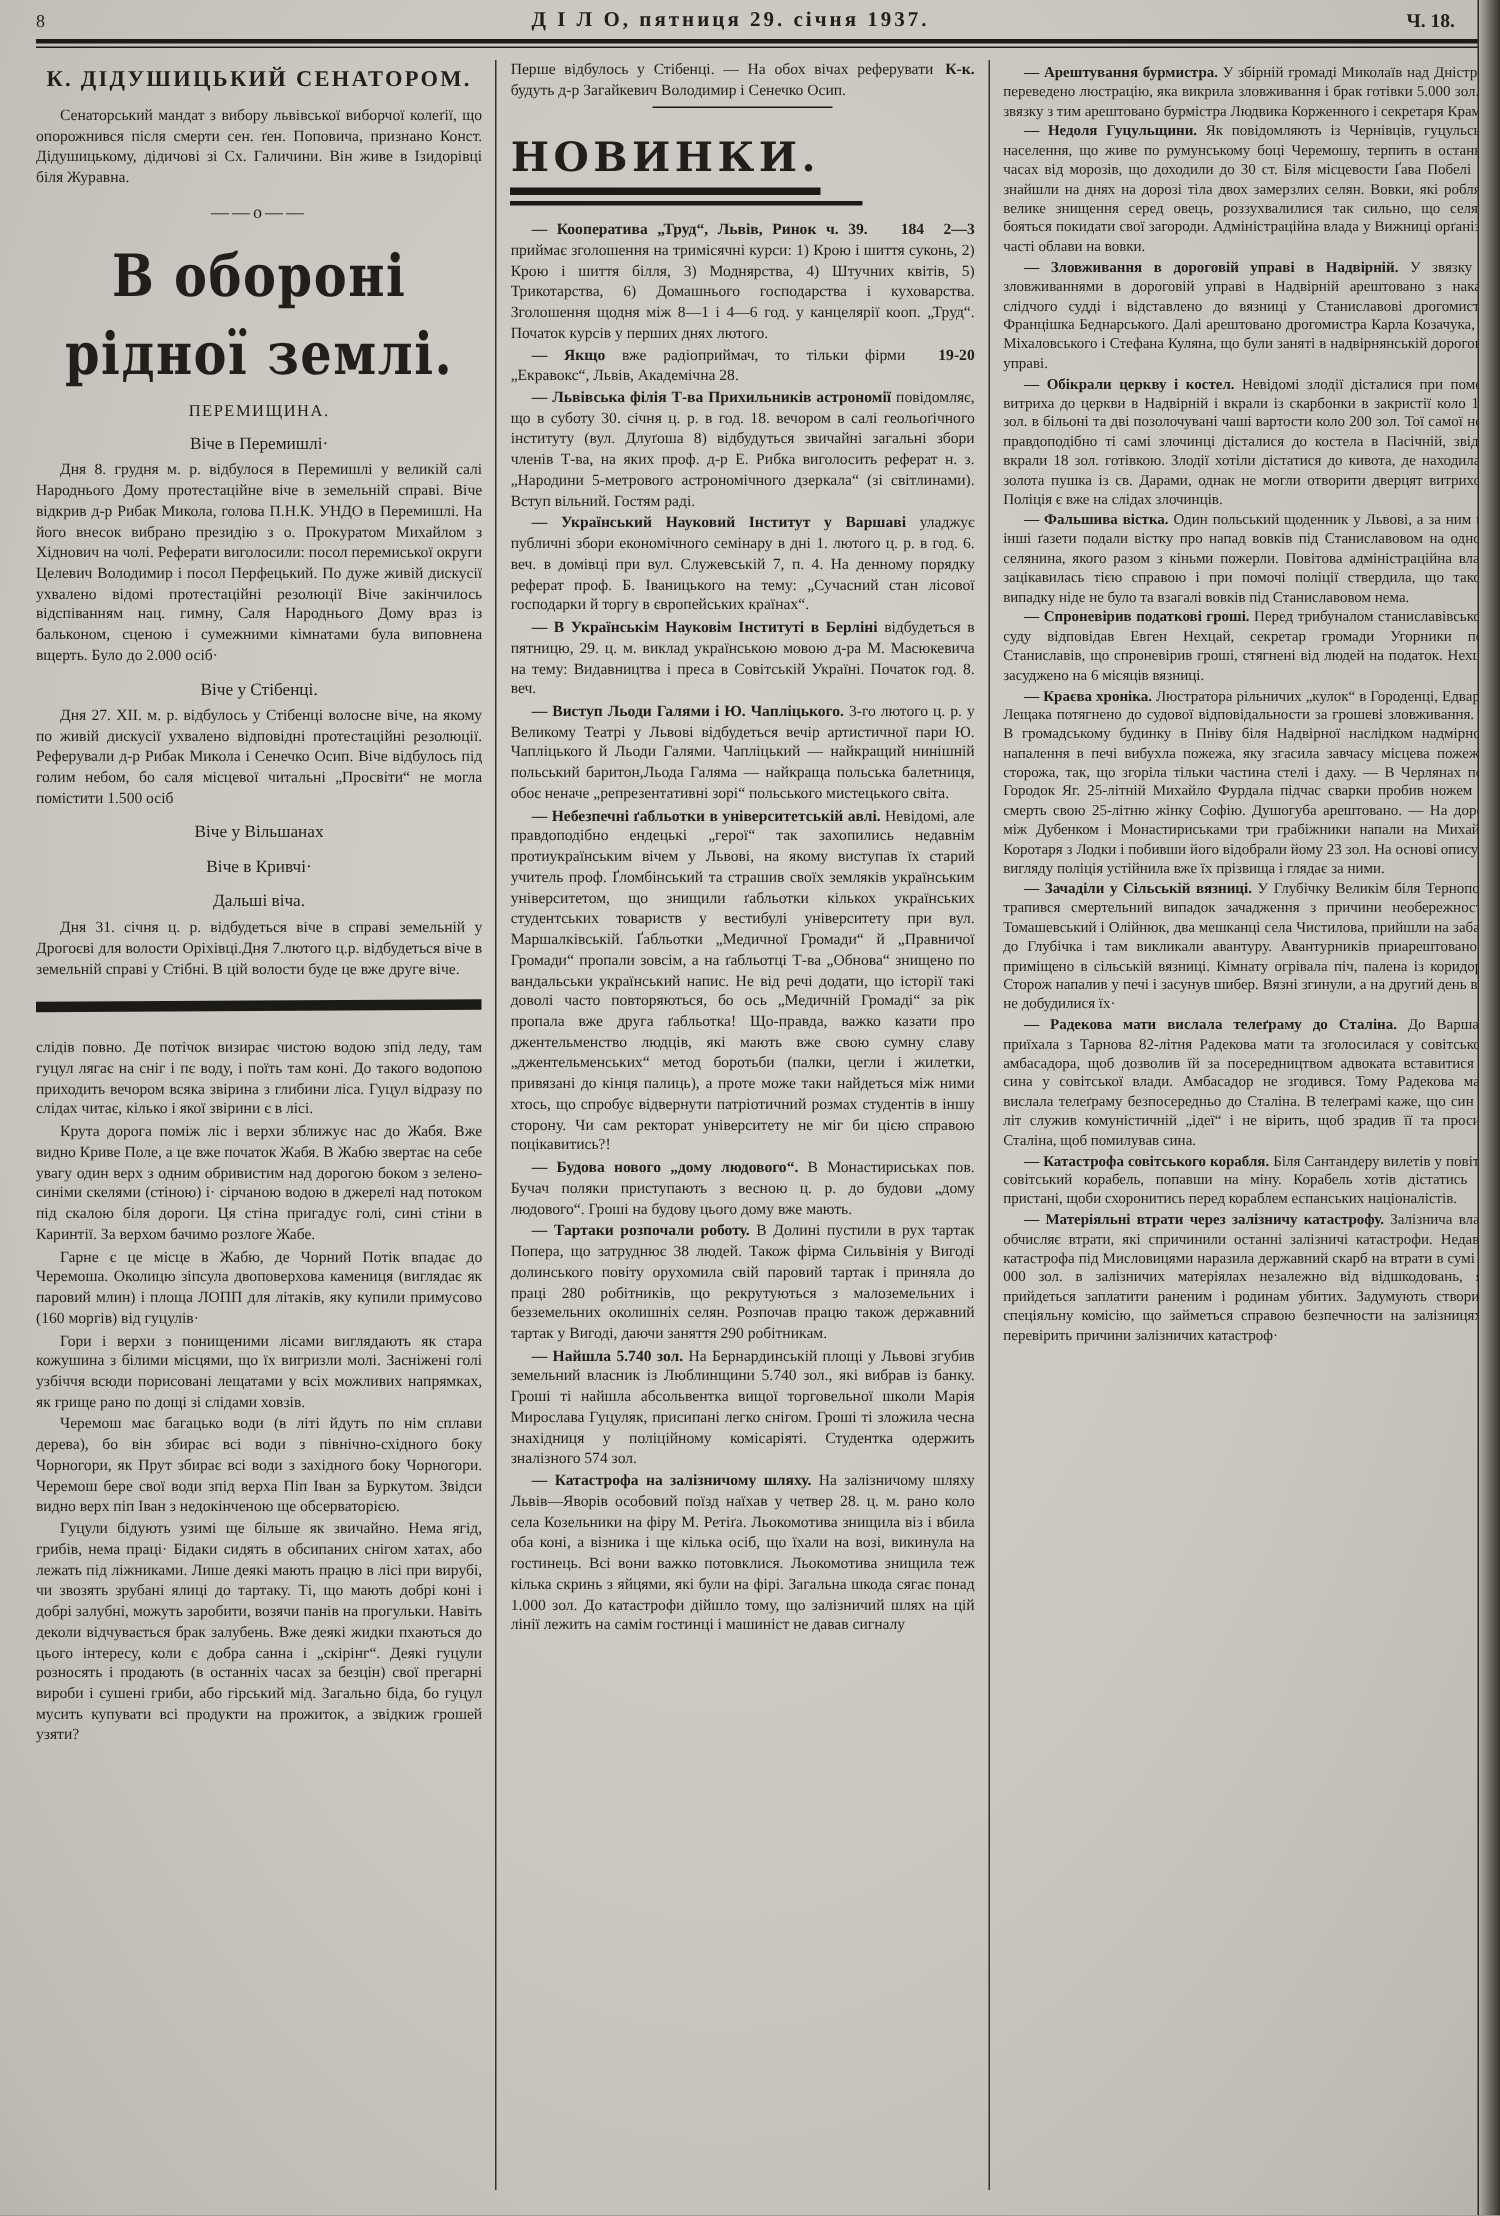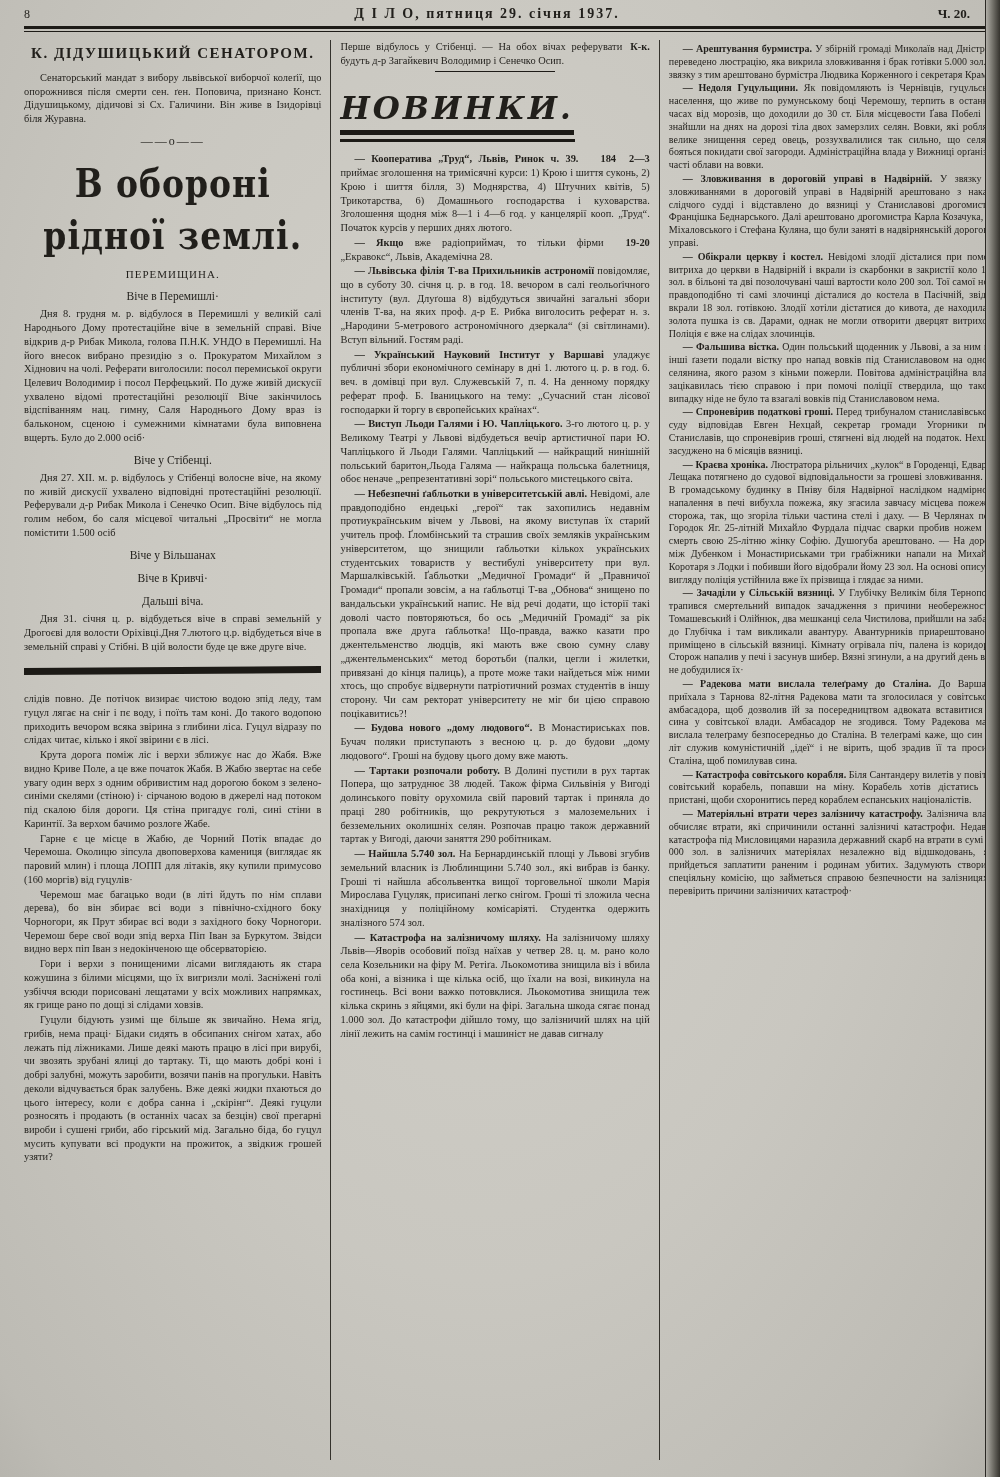--- a/index.html
+++ b/index.html
@@ -69,39 +69,38 @@
   .art-h2{text-align:center;font-weight:normal;font-size:11px;letter-spacing:1px;margin:6px 0 4px 0;}
   .art-h3{text-align:center;font-weight:normal;font-size:11.5px;margin:8px 0 3px 0;}
   .ornament{text-align:center;font-size:12px;letter-spacing:2px;margin:8px 0 2px 0;}
   .thick-bar{
     height:7px;background:#1c1a16;margin:14px 0 18px 0;
     transform:skewY(-0.35deg);
   }
   .thin-rule{width:120px;margin:4px auto 6px auto;border-top:1.5px solid #1d1b17;}
   .news-title{
     display:inline-block;
-    font-weight:bold;font-size:31px;letter-spacing:3px;
+    font-weight:bold;font-size:27px;letter-spacing:3px;
     margin:10px 0 2px 0;
     border-bottom:5px solid #1c1a16;padding-bottom:1px;
     font-family:"DejaVu Serif","Liberation Serif",serif;
-    font-style:italic;
   }
   .news-title-wrap{margin-bottom:10px;}
   .news-title-wrap::after{
     content:"";display:block;width:235px;height:3px;background:#1c1a16;margin-top:2px;
   }
 </style>
 </head>
 <body>
 
 <div id="page">
   <div class="masthead-row">
     <div class="pgno">8</div>
     <div class="title">Д І Л О,  пятниця 29. січня 1937.</div>
-    <div class="issue">Ч. 20.</div>
+    <div class="issue">Ч. 18.</div>
   </div>
   <div class="head-rule"></div>
 
   <div class="cols">
     <div class="col col1">
         <div class="art-h1">К. ДІДУШИЦЬКИЙ СЕНАТОРОМ.</div>
         <p class="par">Сенаторський мандат з вибору львівської виборчої колеґії, що опорожнився після смерти сен. ґен. Поповича, признано Конст. Дідушицькому, дідичові зі Сх. Галичини. Він живе в Ізидорівці біля Журавна.</p>
         <div class="ornament">——о——</div>
         <div class="art-headline">В обороні рідної землі.</div>
         <div class="art-h2">ПЕРЕМИЩИНА.</div>
@@ -110,32 +109,33 @@
         <div class="art-h3">Віче у Стібенці.</div>
         <p class="par">Дня 27. XII. м. р. відбулось у Стібенці волосне віче, на якому по живій дискусії ухвалено відповідні протестаційні резолюції. Реферували д-р Рибак Микола і Сенечко Осип. Віче відбулось під голим небом, бо саля місцевої читальні „Просвіти“ не могла помістити 1.500 осіб</p>
         <div class="art-h3">Віче у Вільшанах</div>
         <div class="art-h3">Віче в Кривчі·</div>
         <div class="art-h3">Дальші віча.</div>
         <p class="par">Дня 31. січня ц. р. відбудеться віче в справі земельній у Дрогоєві для волости Оріхівці.Дня 7.лютого ц.р. відбудеться віче в земельній справі у Стібні. В цій волости буде це вже друге віче.</p>
         <div class="thick-bar"></div>
         <p class="par noindent">слідів повно. Де потічок визирає чистою водою зпід леду, там гуцул лягає на сніг і пє воду, і поїть там коні. До такого водопою приходить вечором всяка звірина з глибини ліса. Гуцул відразу по слідах читає, кілько і якої звірини є в лісі.</p>
         <p class="par">Крута дорога поміж ліс і верхи зближує нас до Жабя. Вже видно Криве Поле, а це вже початок Жабя. В Жабю звертає на себе увагу один верх з одним обривистим над дорогою боком з зелено-синіми скелями (стіною) і· сірчаною водою в джерелі над потоком під скалою біля дороги. Ця стіна пригадує голі, сині стіни в Каринтії. За верхом бачимо розлоге Жабе.</p>
         <p class="par">Гарне є це місце в Жабю, де Чорний Потік впадає до Черемоша. Околицю зіпсула двоповерхова камениця (виглядає як паровий млин) і площа ЛОПП для літаків, яку купили примусово (160 моргів) від гуцулів·</p>
+        <p class="par">Гори і верхи з понищеними лісами виглядають як стара кожушина з білими місцями, що їх вигризли молі. Засніжені голі узбіччя всюди порисовані лещатами у всіх можливих напрямках, як грище рано по дощі зі слідами ховзів.</p>
         <p class="par">Черемош має багацько води (в літі йдуть по нім сплави дерева), бо він збирає всі води з північно-східного боку Чорногори, як Прут збирає всі води з західного боку Чорногори. Черемош бере свої води зпід верха Піп Іван за Буркутом. Звідси видно верх піп Іван з недокінченою ще обсерваторією.</p>
-        <p class="par">Гори і верхи з понищеними лісами виглядають як стара кожушина з білими місцями, що їх вигризли молі. Засніжені голі узбіччя всюди порисовані лещатами у всіх можливих напрямках, як грище рано по дощі зі слідами ховзів.</p>
         <p class="par">Гуцули бідують узимі ще більше як звичайно. Нема ягід, грибів, нема праці· Бідаки сидять в обсипаних снігом хатах, або лежать під ліжниками. Лише деякі мають працю в лісі при вирубі, чи звозять зрубані ялиці до тартаку. Ті, що мають добрі коні і добрі залубні, можуть заробити, возячи панів на прогульки. Навіть деколи відчувається брак залубень. Вже деякі жидки пхаються до цього інтересу, коли є добра санна і „скірінг“. Деякі гуцули розносять і продають (в останніх часах за безцін) свої прегарні вироби і сушені гриби, або гірський мід. Загально біда, бо гуцул мусить купувати всі продукти на прожиток, а звідкиж грошей узяти?</p>
       </div>
     <div class="col col2">
         <p class="par noindent"><span class="tail">К-к.</span>Перше відбулось у Стібенці. — На обох вічах реферувати будуть д-р Загайкевич Володимир і Сенечко Осип.</p>
         <div class="thin-rule"></div>
         <div class="news-title-wrap"><span class="news-title">НОВИНКИ.</span></div>
         <p class="par news-item"><span class="tail">184  2—3</span><span class="lead">— Кооператива „Труд“, Львів, Ринок ч. 39.</span> приймає зголошення на тримісячні курси: 1) Крою і шиття суконь, 2) Крою і шиття білля, 3) Моднярства, 4) Штучних квітів, 5) Трикотарства, 6) Домашнього господарства і кухо­варства. Зголошення щодня між 8—1 і 4—6 год. у канцелярії кооп. „Труд“. Початок курсів у перших днях лютого.</p>
         <p class="par news-item"><span class="tail">19-20</span><span class="lead">— Якщо</span> вже радіоприймач, то тільки фірми „Екравокс“, Львів, Академічна 28.</p>
         <p class="par news-item"><span class="lead">— Львівська філія Т-ва Прихильників астрономії</span> повідомляє, що в суботу 30. січня ц. р. в год. 18. вечором в салі геольоґічного інституту (вул. Длуґоша 8) відбудуться звичайні загальні збори членів Т-ва, на яких проф. д-р Е. Рибка виголосить реферат н. з. „Народини 5-метрового астрономічного дзеркала“ (зі світлинами). Вступ вільний. Гостям раді.</p>
         <p class="par news-item"><span class="lead">— Український Науковий Інститут у Варшаві</span> уладжує публичні збори економічного семінару в дні 1. лютого ц. р. в год. 6. веч. в домівці при вул. Служевській 7, п. 4. На денному порядку реферат проф. Б. Іваницького на тему: „Сучасний стан лісової господарки й торгу в європейських країнах“.</p>
+        <p class="par news-item"><span class="lead">— В Українськім Науковім Інституті в Берліні</span> відбудеться в пятницю, 29. ц. м. виклад українською мовою д-ра М. Масюкевича на тему: Видавництва і преса в Совітській Україні. Початок год. 8. веч.</p>
         <p class="par news-item"><span class="lead">— Виступ Льоди Галями і Ю. Чапліцького.</span> 3-го лютого ц. р. у Великому Театрі у Львові відбудеться вечір артистичної пари Ю. Чапліцького й Льоди Галями. Чапліцький — найкращий нинішній польський баритон,Льода Галяма — найкраща польська балетниця, обоє неначе „репрезентативні зорі“ польського мистецького світа.</p>
         <p class="par news-item"><span class="lead">— Небезпечні ґабльотки в університетській авлі.</span> Невідомі, але правдоподібно ендецькі „герої“ так захопились недавнім протиукраїнським вічем у Львові, на якому виступав їх старий учитель проф. Ґломбінський та страшив своїх земляків українським університетом, що знищили ґабльотки кількох українських студентських товариств у вестибулі університету при вул. Маршалківській. Ґабльотки „Медичної Громади“ й „Правничої Громади“ пропали зовсім, а на ґабльотці Т-ва „Обнова“ знищено по вандальськи український напис. Не від речі додати, що історії такі доволі часто повторяються, бо ось „Медичній Громаді“ за рік пропала вже друга ґабльотка! Що-правда, важко казати про джентельменство людців, які мають вже свою сумну славу „джентельменських“ метод боротьби (палки, цегли і жилетки, привязані до кінця палиць), а проте може таки найдеться між ними хтось, що спробує відвернути патріотичний розмах студентів в іншу сторону. Чи сам ректорат університету не міг би цією справою поцікавитись?!</p>
         <p class="par news-item"><span class="lead">— Будова нового „дому людового“.</span> В Монастириськах пов. Бучач поляки приступають з весною ц. р. до будови „дому людового“. Гроші на будову цього дому вже мають.</p>
         <p class="par news-item"><span class="lead">— Тартаки розпочали роботу.</span> В Долині пустили в рух тартак Попера, що затруднює 38 людей. Також фірма Сильвінія у Вигоді долинського повіту орухомила свій паровий тартак і приняла до праці 280 робітників, що рекрутуються з малоземельних і безземельних околишніх селян. Розпочав працю також державний тартак у Вигоді, даючи заняття 290 робітникам.</p>
         <p class="par news-item"><span class="lead">— Найшла 5.740 зол.</span> На Бернардинській площі у Львові згубив земельний власник із Люблинщини 5.740 зол., які вибрав із банку. Гроші ті найшла абсольвентка вищої торговельної школи Марія Мирослава Гуцуляк, присипані легко снігом. Гроші ті зложила чесна знахідниця у поліційному комісаріяті. Студентка одержить зналізного 574 зол.</p>
         <p class="par news-item"><span class="lead">— Катастрофа на залізничому шляху.</span> На залізничому шляху Львів—Яворів особовий поїзд наїхав у четвер 28. ц. м. рано коло села Козельники на фіру М. Ретіґа. Льокомотива знищила віз і вбила оба коні, а візника і ще кілька осіб, що їхали на возі, викинула на гостинець. Всі вони важко потовклися. Льокомотива знищила теж кілька скринь з яйцями, які були на фірі. Загальна шкода сягає понад 1.000 зол. До катастрофи дійшло тому, що залізничий шлях на цій лінії лежить на самім гостинці і машиніст не давав сигналу</p>
       </div>
     <div class="col col3">
         <p class="par news-item"><span class="lead">— Арештування бурмистра.</span> У збірній громаді Миколаїв над Дністром переведено люстрацію, яка викрила зловживання і брак готівки 5.000 зол. У звязку з тим арештовано бурмістра Людвика Корженного і секретаря Крама</p>
         <p class="par news-item"><span class="lead">— Недоля Гуцульщини.</span> Як повідомляють із Чернівців, гуцульське населення, що живе по румунському боці Черемошу, терпить в останніх часах від морозів, що доходили до 30 ст. Біля місцевости Ґава Побелі (?) знайшли на днях на дорозі тіла двох замерзлих селян. Вовки, які роблять велике знищення серед овець, роззухвалилися так сильно, що селяни бояться покидати свої загороди. Адміністраційна влада у Вижниці орґанізує часті облави на вовки.</p>

